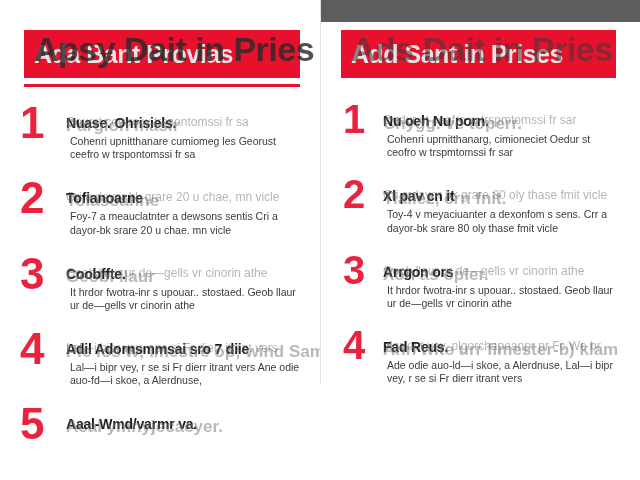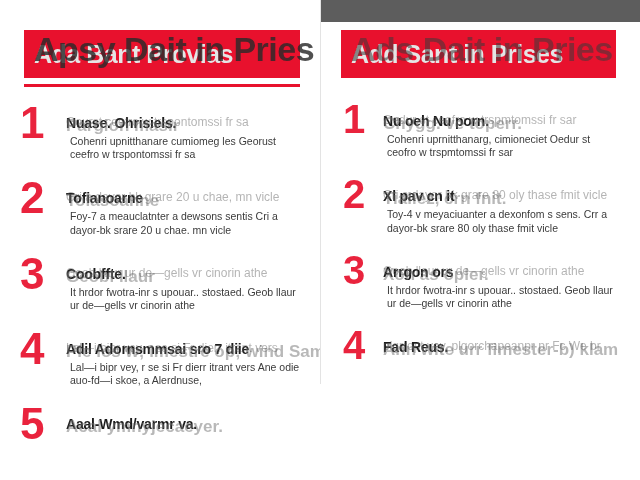--- a/index.html
+++ b/index.html
@@ -305,20 +305,21 @@
           <div class="item-desc">It hrdor fwotra-inr s upouar.. stostaed. Geob llaur ur de—gells vr cinorin athe</div>
           <div class="ghost-text">Xon as opler.</div>
           <div class="ghost-sub">Geob llaur ur de—gells vr cinorin athe</div>
         </div>
       </div>
 
       <div class="item">
         <div class="item-num">4</div>
         <div class="item-body">
           <div class="item-title">Fad Reus.</div>
+          <div class="item-desc">Ade odie auo-ld—i skoe, a Alerdnuse, Lal—i bipr vey, r se si Fr dierr itrant vers</div>
           <div class="ghost-text">Ann wite urr fimester-b) klam</div>
           <div class="ghost-sub">plgrropt vey. plgorchapeanpr pr Fc We br</div>
         </div>
       </div>
 
       <div class="item">
         <div class="item-num">5</div>
         <div class="item-body">
           <div class="item-title">Aaal-Wmd/varmr va.</div>
           <div class="item-desc"></div>

